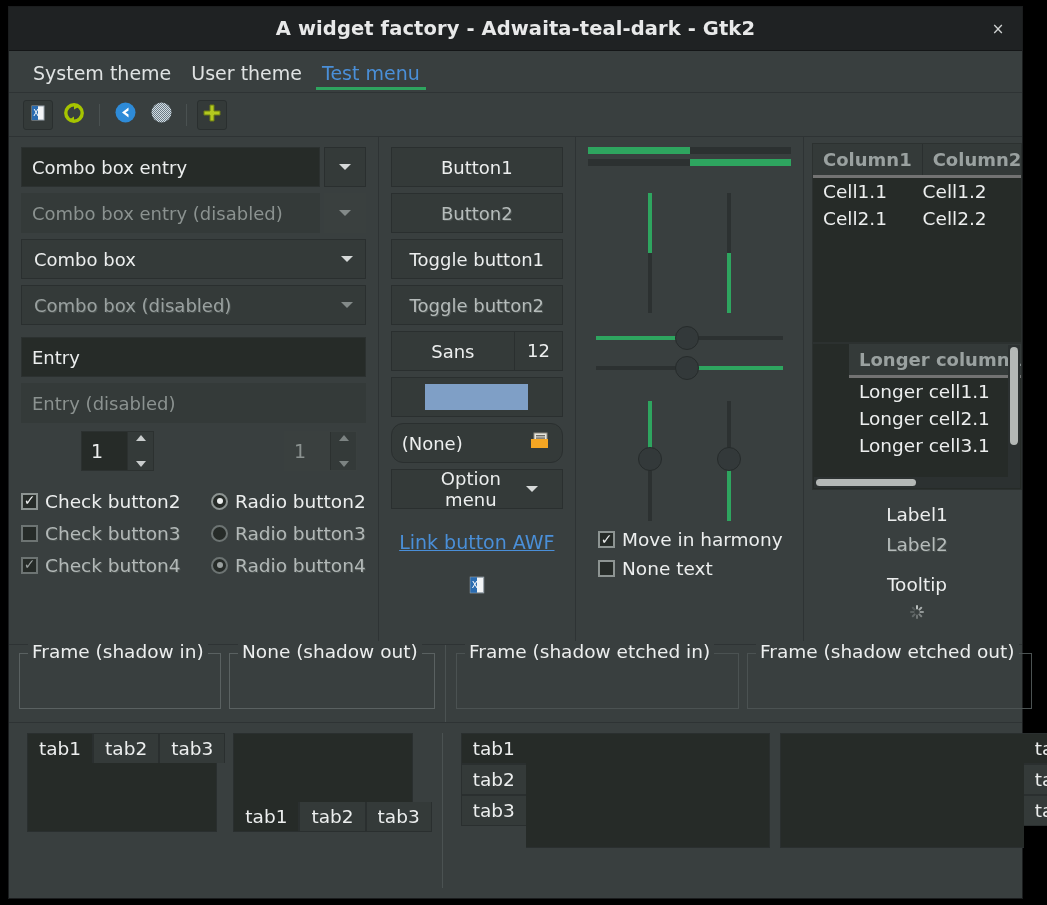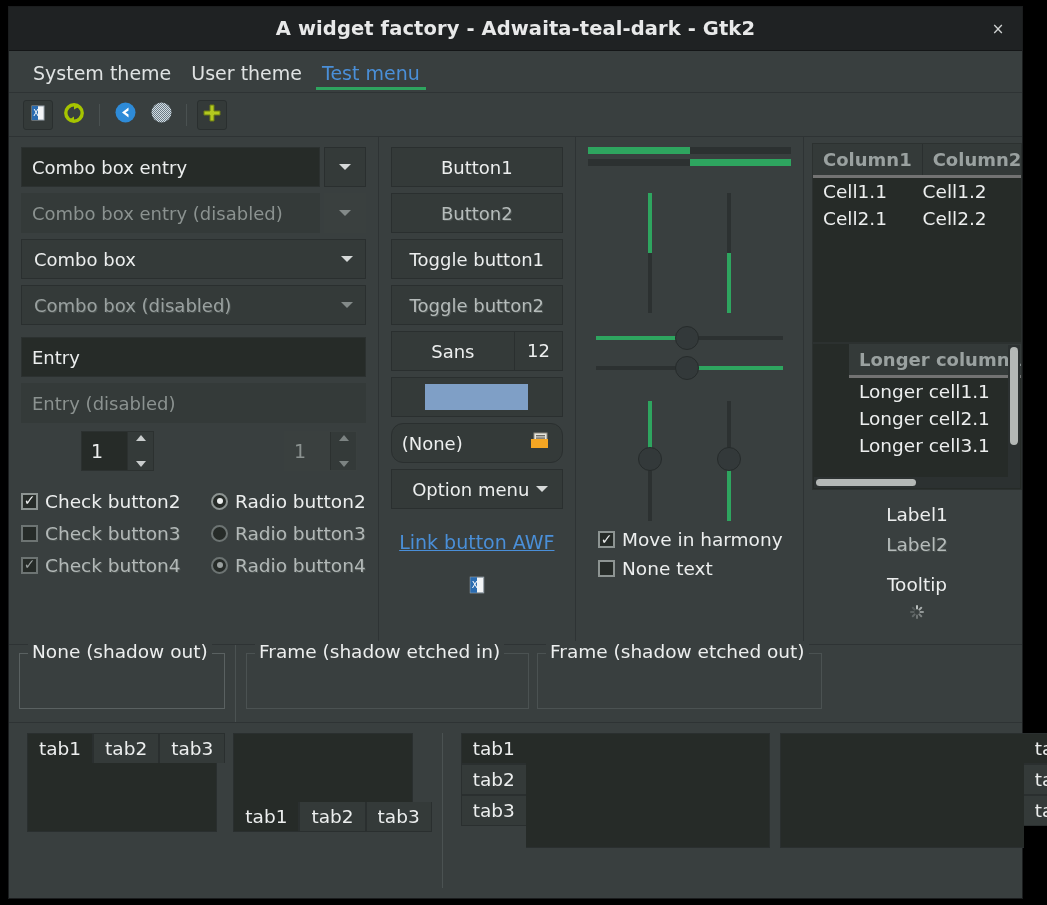--- a/index.html
+++ b/index.html
@@ -149,21 +149,21 @@
   .fontbtn .size {
     width:48px; text-align:center; border-left:1px solid #2a2f2f;
     line-height:38px;
   }
   .colorbtn { height:40px; background:#343a39; border:1px solid #2a2f2f;
      display:flex; align-items:center; justify-content:center; cursor:pointer;
      margin-bottom:6px;}
   .swatch { width:103px; height:26px; background:#7f9fc6; }
   .filebtn { display:flex; align-items:center; padding:0 10px;border-radius:12px; }
   .filebtn .fl { flex:1; }
-  .optmenu { display:flex; align-items:center; padding:0 14px; }
+  .optmenu { display:flex; align-items:center; padding:0 24px; }
   .optmenu .lbl { flex:1; text-align:center; }
   .linkbtn {
     text-align:center; color:#4a8fd8; font-size:19px;
     text-decoration:underline; margin-top:22px; cursor:pointer;
   }
   .imgcenter { display:flex; justify-content:center; margin-top:22px; }
 
   
   .pbar { height:7px; background:#2c3131; margin-bottom:5px; position:relative;}
   .pbar > i { position:absolute; left:0; top:0; bottom:0; background:#2ea55f; display:block;}
@@ -551,20 +551,23 @@
                 <line x1="3.8" y1="3.8" x2="5.6" y2="5.6" opacity="0.2"></line>
               </g>
             </svg>
           </div>
         </div>
       </div>
     </div>
 
     <div class="frames">
       <div class="fgroup">
+        <div class="frame" style="width:202px">
+          <span class="cap">Frame (shadow in)</span>
+        </div>
         <div class="frame" style="width:206px">
           <span class="cap">None (shadow out)</span>
         </div>
       </div>
       <div class="fgroup">
         <div class="frame etched" style="width:283px">
           <span class="cap">Frame (shadow etched in)</span>
         </div>
         <div class="frame etched" style="width:285px">
           <span class="cap">Frame (shadow etched out)</span>

